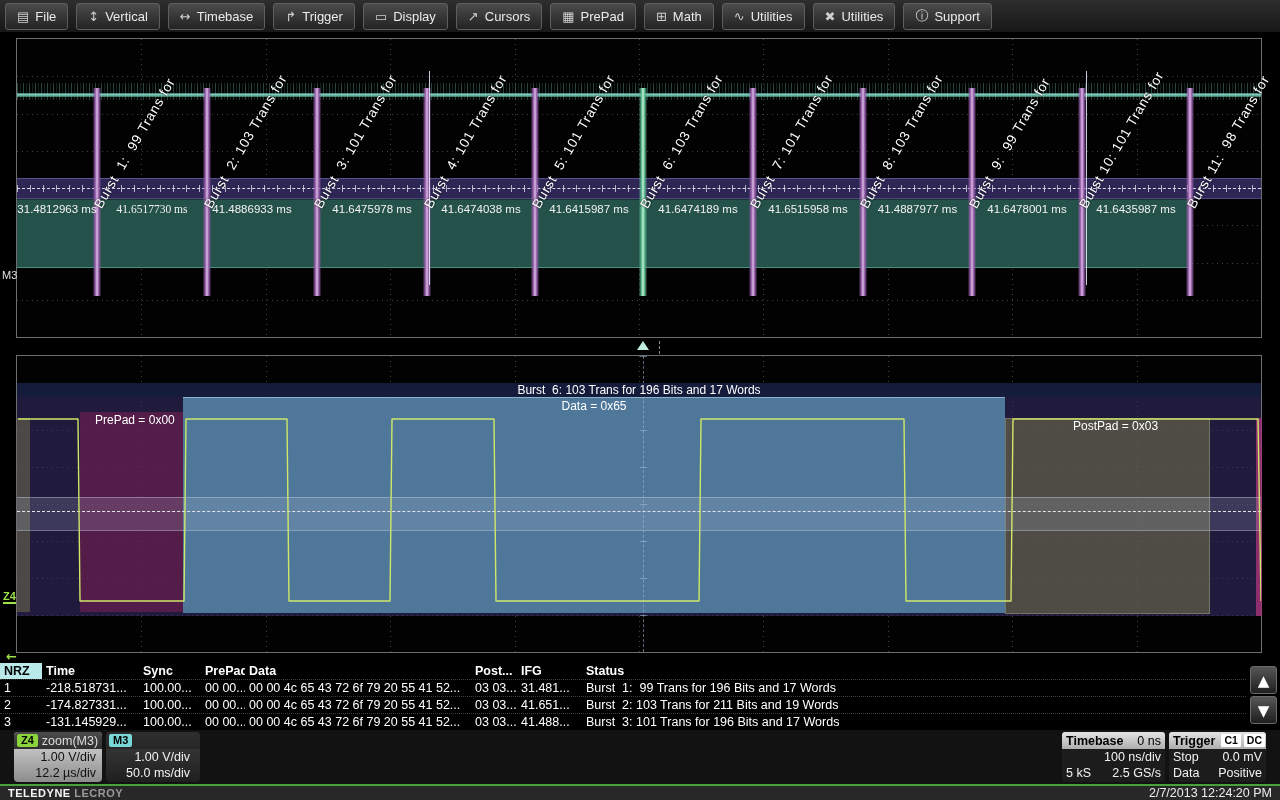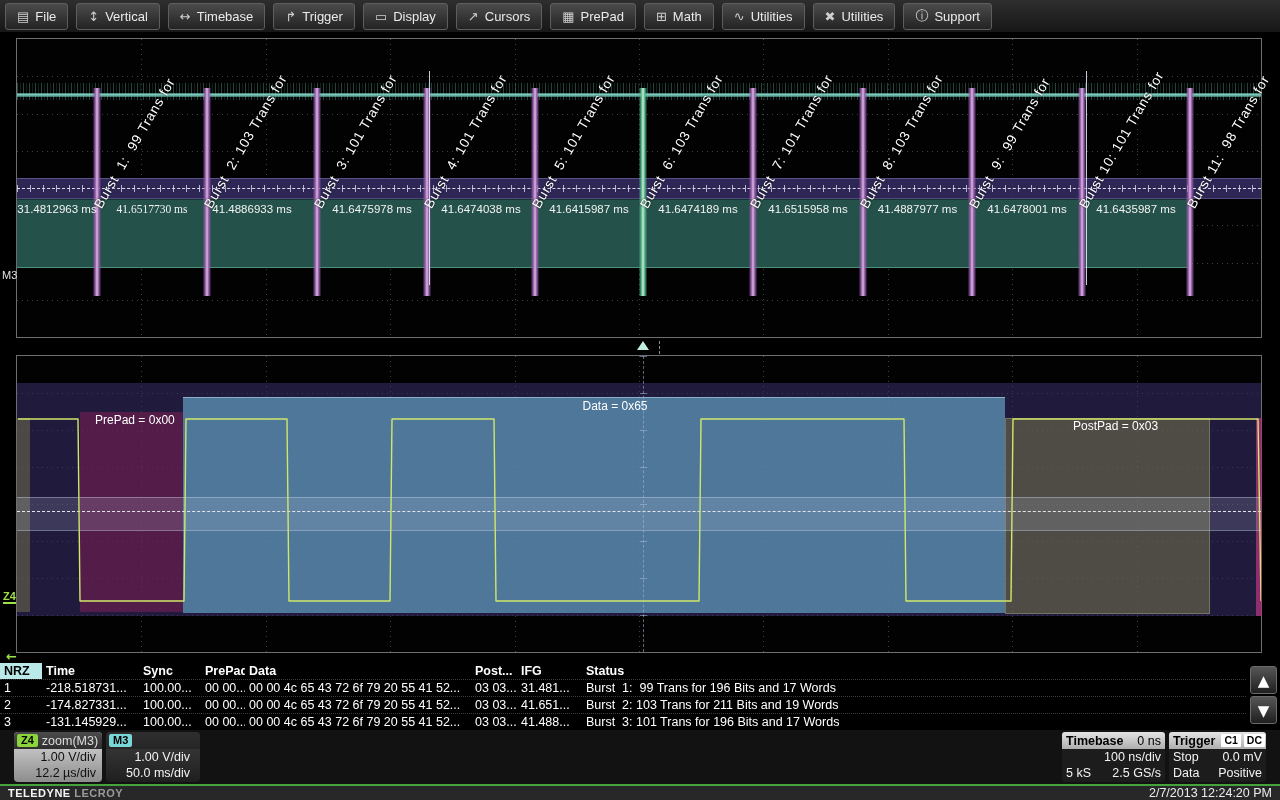--- a/index.html
+++ b/index.html
@@ -49,21 +49,21 @@
   
   .trig-marker{position:absolute;left:637px;top:341px;width:0;height:0;z-index:3;
     border-left:6px solid transparent;border-right:6px solid transparent;border-bottom:9px solid #bfeedd;}
   .axis-gap{position:absolute;left:659px;top:341px;height:13px;width:0;border-left:1px dashed #8a8a8a;}
 
   
   .burstband{position:absolute;left:0;right:0;top:27px;height:233px;z-index:1;background:rgba(58,48,110,.55);}
   .titlestrip{position:absolute;left:0;right:0;top:27px;height:14px;z-index:4;background:rgba(20,28,58,.9);
     color:#fff;font-size:12px;text-align:center;white-space:pre;line-height:14px;}
   .datalabel{position:absolute;left:166px;width:822px;top:43px;z-index:4;color:#fff;font-size:12px;
-    text-align:center;white-space:pre;margin-left:21px;}
+    text-align:center;white-space:pre;}
   .box-pre{position:absolute;left:63px;width:103px;top:56px;height:200px;z-index:2;background:rgba(128,32,84,.55);}
   .box-data{position:absolute;left:166px;width:822px;top:41px;height:215px;z-index:2;
     background:rgba(90,143,176,.8);border-top:1px solid rgba(180,215,235,.6);}
   .box-post{position:absolute;left:988px;width:203px;top:62px;height:194px;z-index:2;
     background:rgba(118,118,78,.55);border:1px solid rgba(190,190,150,.35);}
   .box-left{position:absolute;left:0;width:13px;top:62px;height:194px;z-index:2;background:rgba(118,118,78,.5);}
   .box-right{position:absolute;left:1239px;width:6px;top:62px;height:198px;z-index:2;background:rgba(168,52,120,.8);}
   .hyst{position:absolute;left:0;right:0;top:141px;height:32px;z-index:3;background:rgba(175,185,210,.2);
     border-top:1px solid rgba(205,215,235,.4);border-bottom:1px solid rgba(205,215,235,.35);}
   .hyst .dash{position:absolute;left:0;right:0;top:13px;border-top:1px dashed #e4e4ec;}
@@ -230,20 +230,21 @@
 <div class="trig-marker"></div>
 <div class="axis-gap"></div>
 
 <div class="grid" id="zoomgrid">
   <div class="burstband"></div>
   <div class="box-left"></div>
   <div class="box-pre"></div>
   <div class="box-data"></div>
   <div class="box-post"></div>
   <div class="box-right"></div>
+  <div class="titlestrip">Burst  6: 103 Trans for 196 Bits and 17 Words</div>
   <div class="datalabel">Data = 0x65</div>
   <div class="pplabel" style="left:78px;top:57px;">PrePad = 0x00</div>
   <div class="pplabel" style="left:1056px;top:63px;">PostPad = 0x03</div>
   <div class="hyst">
     <div class="dash"></div>
   </div>
   <div class="zaxisticks"></div>
   <div class="zaxis"></div>
   <svg id="wf" width="1244" height="296">
     <polyline id="wfline" fill="none" stroke-width="1.4" stroke-linejoin="round" stroke="#cfe86a" points="1,63 61,63 63,245 167,245 169,63 270,63 272,245 373,245 375,63 477,63 479,245 682,245 684,63 887,63 889,245 994,245 996,63 1241,63 1243,182 1244,245"></polyline>

